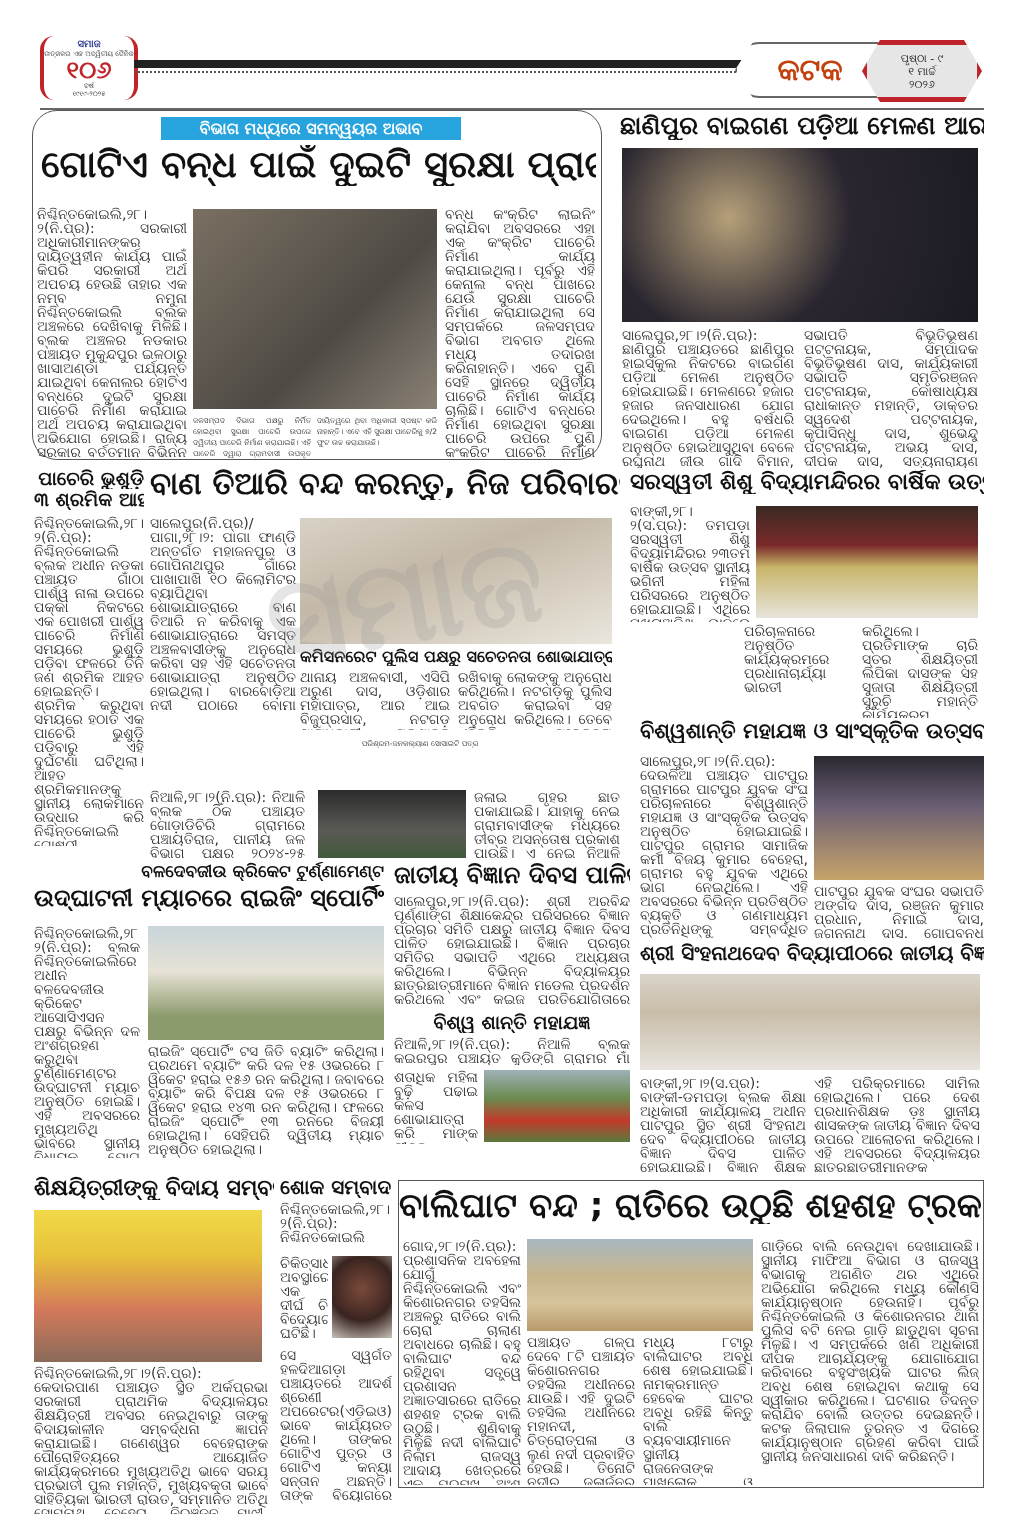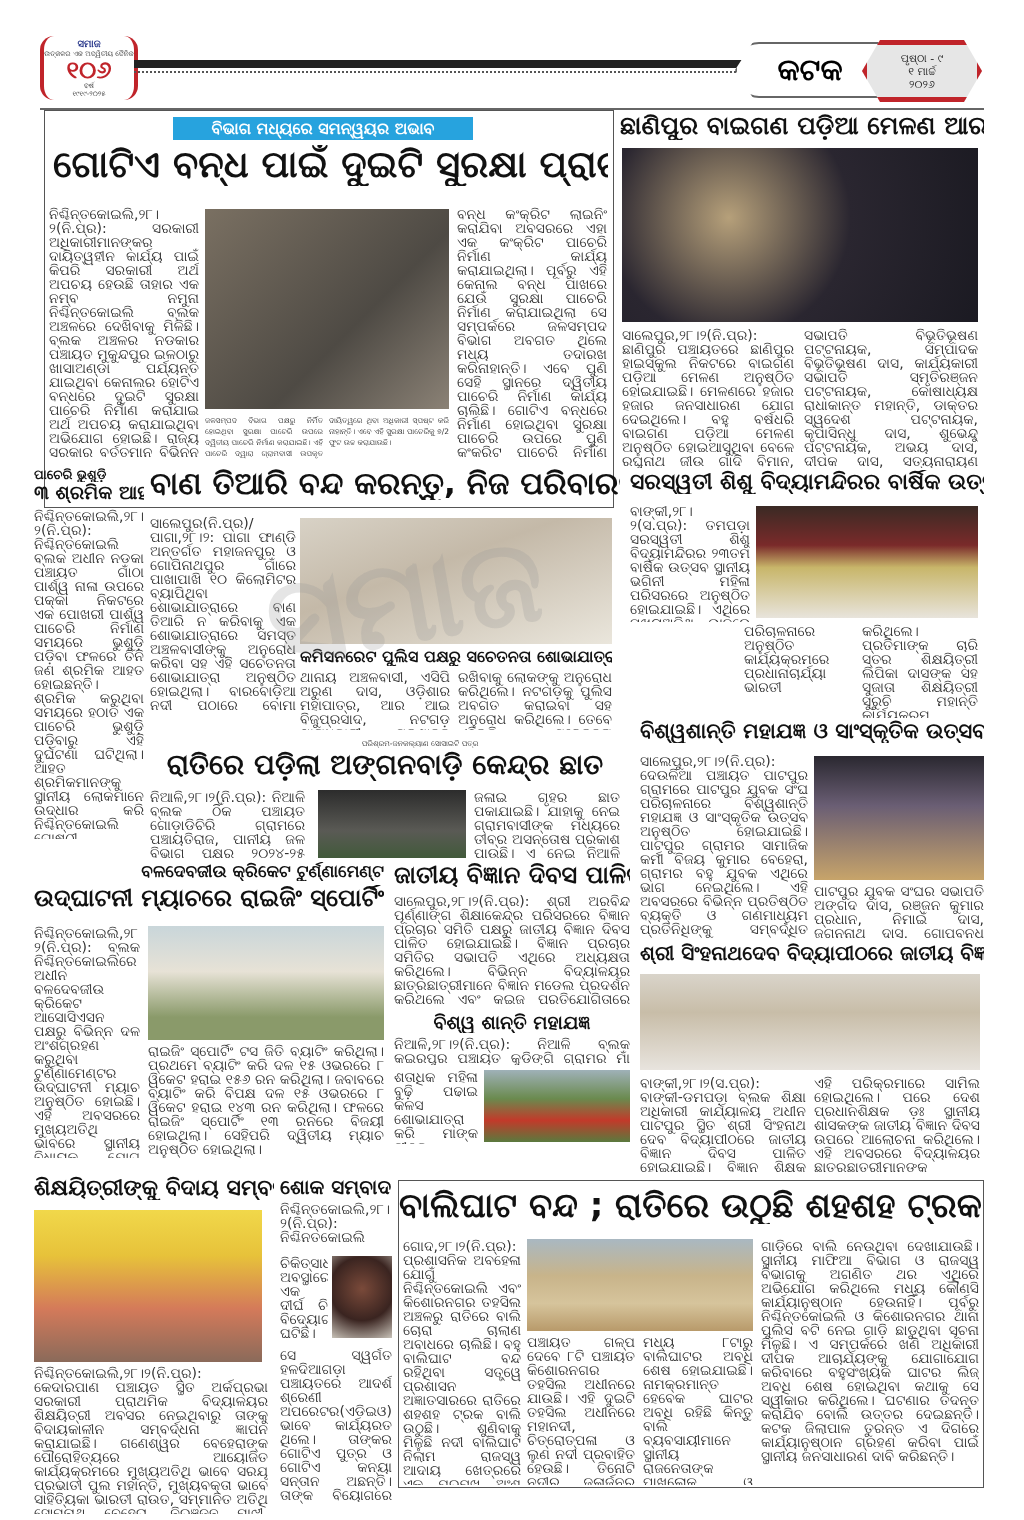--- a/index.html
+++ b/index.html
@@ -3,21 +3,21 @@
 <meta charset="utf-8">
 <style>
   * { box-sizing: border-box; margin: 0; padding: 0; }
   body { width: 1024px; height: 1520px; background: #fff; font-family: "DejaVu Sans", sans-serif; color: #222; position: relative; overflow: hidden; }
   .abs { position: absolute; }
   .masthead-logo { left: 40px; top: 36px; width: 98px; height: 64px; border-left: 4px solid #c0242a; border-right: 4px solid #c0242a; border-radius: 14px; display:flex; flex-direction:column; align-items:center; justify-content:center; }
   .masthead-logo .brand { font-size: 10px; color: #2b3a8c; font-weight: bold; }
   .masthead-logo .num { font-size: 24px; color: #c0242a; font-weight: bold; line-height: 24px; }
   .masthead-logo .years { font-size: 7px; color: #333; }
   .top-rule2 { left: 134px; top: 60px; width: 610px; height: 8px; background: #222; }
-  .edition { left: 735px; top: 42px; width: 150px; height: 56px; border: 2px solid #666; border-radius: 24px 0 0 24px; clip-path: polygon(12% 0,100% 0,100% 100%,12% 100%,0 50%); display:flex; align-items:center; justify-content:center; font-size: 30px; font-weight: bold; color:#000000; background:#fff; }
+  .edition { left: 735px; top: 42px; width: 150px; height: 56px; border: 2px solid #666; border-radius: 24px 0 0 24px; clip-path: polygon(12% 0,100% 0,100% 100%,12% 100%,0 50%); display:flex; align-items:center; justify-content:center; font-size: 30px; font-weight: bold; color:#c2410c; background:#fff; }
   .page-badge { left: 862px; top: 40px; width: 120px; height: 62px; background: #e6e6e6; border: 5px solid #c0242a; clip-path: polygon(15% 0,85% 0,100% 50%,85% 100%,15% 100%,0 50%); display:flex; flex-direction:column; align-items:center; justify-content:center; font-size: 11px; color:#222; }
   .hrule { left: 40px; top: 108px; width: 944px; height: 2px; background: #666; }
 
   .box { border: 1.5px solid #555; }
   .kicker { background: #27a3de; color: #fff; font-weight: bold; text-align:center; font-size: 16px; padding: 2px 8px; }
   .hl { font-weight: bold; color:#111; line-height: 1.1; white-space: nowrap; overflow: hidden; }
   .body-text { font-size: 14px; line-height: 14px; color:#333; text-align: justify; overflow: hidden; }
   .photo { background: linear-gradient(135deg,#7a7062,#4e4a44 60%,#8b8276); overflow:hidden; }
   .photo.night { background: radial-gradient(circle at 30% 40%,#b6a07a,#2a2630 45%,#1b1a22); }
   .photo.crowd { background: linear-gradient(160deg,#d8d2c6,#c4b9a8 40%,#eae6dc); }
@@ -46,39 +46,39 @@
 <div class="abs top-rule2"></div>
 <div class="abs" style="left:134px;top:71px;width:610px;border-top:2px dotted #555;"></div>
 <div class="abs edition">କଟକ</div>
 <div class="abs page-badge">
   <span>ପୃଷ୍ଠା - ୯</span>
   <span>୧ ମାର୍ଚ୍ଚ</span>
   <span>୨୦୨୬</span>
 </div>
 <div class="abs hrule"></div>
 
-<div class="abs box" style="left:44px;top:110px;width:570px;height:398px;">
+<div class="abs box" style="left:32px;top:110px;width:570px;height:350px;border-radius:25px;">
   <div class="kicker" style="position:absolute;left:128px;top:6px;width:300px;">ବିଭାଗ ମଧ୍ୟରେ ସମନ୍ୱୟର ଅଭାବ</div>
   <div class="hl" style="position:absolute;left:8px;top:34px;width:555px;font-size:37px;">ଗୋଟିଏ ବନ୍ଧ ପାଇଁ ଦୁଇଟି ସୁରକ୍ଷା ପ୍ରାଚୀର</div>
   <div class="body-text" style="position:absolute;left:4px;top:96px;width:150px;height:250px;">ନିଶ୍ଚିନ୍ତକୋଇଲି,୨୮।୨(ନି.ପ୍ର): ସରକାରୀ ଅଧିକାରୀମାନଙ୍କର ଦାୟିତ୍ୱହୀନ କାର୍ଯ୍ୟ ପାଇଁ କିପରି ସରକାରୀ ଅର୍ଥ ଅପଚୟ ହେଉଛି ତାହାର ଏକ ନମ୍ବ ନମୁନା ନିଶ୍ଚିନ୍ତକୋଇଲି ବ୍ଲକ ଅଞ୍ଚଳରେ ଦେଖିବାକୁ ମିଳିଛି। ବ୍ଲକ ଅଞ୍ଚଳର ନଡକାର ପଞ୍ଚାୟତ ମୁକୁନ୍ଦପୁର ଇଳଠାରୁ ଖାସାଅଣ୍ଡା ପର୍ଯ୍ୟନ୍ତ ଯାଇଥିବା କେନାଲର ହୋଟିଏ ବନ୍ଧରେ ଦୁଇଟି ସୁରକ୍ଷା ପାଚେରି ନିର୍ମାଣ କରାଯାଇ ଅର୍ଥ ଅପଚୟ କରାଯାଇଥିବା ଅଭିଯୋଗ ହୋଇଛି। ରାଜ୍ୟ ସରକାର ବର୍ତ୍ତମାନ ବିଭିନ୍ନ ଉନ୍ନୟନମୂଳକ କାର୍ଯ୍ୟ କରିବା ପାଇଁ ଜଳସମ୍ପଦ ବିଭାଗ ପକ୍ଷରୁ ଅର୍ଥ ବ୍ୟୟ କରୁଛନ୍ତି।</div>
   <div class="photo" style="position:absolute;left:160px;top:98px;width:244px;height:200px;"></div>
   <div class="caption" style="position:absolute;left:160px;top:304px;width:118px;height:44px;overflow:hidden;">ଜଳସମ୍ପଦ ବିଭାଗ ପକ୍ଷରୁ ନିର୍ମିତ ହୋଇଥିବା ସୁରକ୍ଷା ପାଚେରି ଉପରେ ଦ୍ୱିତୀୟ ପାଚେରି ନିର୍ମାଣ କରାଯାଇଛି। ଏହି ପାଚେରି ଦ୍ୱାରା ଗ୍ରାମବାସୀ ଉପକୃତ ହେବେ ବୋଲି।</div>
   <div class="caption" style="position:absolute;left:284px;top:304px;width:120px;height:44px;overflow:hidden;">ଦାୟିତ୍ୱରେ ଥିବା ଅଧିକାରୀ ସ୍ପଷ୍ଟ କରି ନାହାନ୍ତି। ଏବେ ଏହି ସୁରକ୍ଷା ପାଚେରିକୁ ୭/2 ଫୁଟ ଉଚ୍ଚ କରାଯାଉଛି।</div>
   <div class="body-text" style="position:absolute;left:412px;top:96px;width:150px;height:250px;">ବନ୍ଧ କଂକ୍ରିଟ ଲାଇନିଂ କରାଯିବା ଅବସରରେ ଏହା ଏକ କଂକ୍ରିଟ ପାଚେରି ନିର୍ମାଣ କାର୍ଯ୍ୟ କରାଯାଇଥିଲା। ପୂର୍ବରୁ ଏହି କେନାଲ ବନ୍ଧ ପାଖରେ ଯେଉଁ ସୁରକ୍ଷା ପାଚେରି ନିର୍ମାଣ କରାଯାଇଥିଲା ସେ ସମ୍ପର୍କରେ ଜଳସମ୍ପଦ ବିଭାଗ ଅବଗତ ଥିଲେ ମଧ୍ୟ ତଦାରଖ କରିନାହାନ୍ତି। ଏବେ ପୁଣି ସେହି ସ୍ଥାନରେ ଦ୍ୱିତୀୟ ପାଚେରି ନିର୍ମାଣ କାର୍ଯ୍ୟ ଚାଲିଛି। ଗୋଟିଏ ବନ୍ଧରେ ନିର୍ମାଣ ହୋଇଥିବା ସୁରକ୍ଷା ପାଚେରି ଉପରେ ପୁଣି କଂକ୍ରିଟ ପାଚେରି ନିର୍ମାଣ କରାଯାଇ ପାରିବାନାହିଁ। ଏହାର ତଦନ୍ତ ହେବା ଆବଶ୍ୟକ ବୋଲି ସାଧାରଣରେ ଆଲୋଚନା ହେଉଛି।</div>
 </div>
 
 <div class="abs" style="left:620px;top:108px;width:364px;height:360px;">
   <div class="hl" style="font-size:25px;text-align:center;margin-top:4px;">ଛାଣିପୁର ବାଇଗଣ ପଡ଼ିଆ ମେଳଣ ଆରମ୍ଭ</div>
   <div class="photo night" style="position:absolute;left:2px;top:40px;width:356px;height:174px;"></div>
   <div class="body-text" style="position:absolute;left:2px;top:220px;width:172px;height:140px;">ସାଲେପୁର,୨୮।୨(ନି.ପ୍ର): ଛାଣିପୁର ପଞ୍ଚାୟତରେ ଛାଣିପୁର ହାଇସ୍କୁଲ ନିକଟରେ ବାଇଗଣ ପଡ଼ିଆ ମେଳଣ ଅନୁଷ୍ଠିତ ହୋଇଯାଇଛି। ମେଳଣରେ ହଜାର ହଜାର ଜନସାଧାରଣ ଯୋଗ ଦେଇଥିଲେ। ବହୁ ବର୍ଷଧରି ବାଇଗଣ ପଡ଼ିଆ ମେଳଣ ଅନୁଷ୍ଠିତ ହୋଇଆସୁଥିବା ବେଳେ ରଘୁନାଥ ଜୀଉ ଗାଦି ବିମାନ, ଗୋପାଳଜୀଉ ବିମାନ ସମେତ ୭୨ଗୋଟି ଦୋଳ ବିମାନ ଯାତ୍ରାରେ ଆସି ଭାଗ ନେଇଥିଲେ। ଏହି ଅବସରରେ ଯାତ୍ରା ପଡ଼ିଆରେ ହଜାର ହଜାର ଦର୍ଶକଙ୍କ ଉପସ୍ଥିତିରେ କୋଳାହଳମୟ ପରିସ୍ଥିତିରେ ଅନୁଷ୍ଠିତ ଯାତ୍ରାରେ ଖେଳବେଙ୍କର ବିଭିନ୍ନ ଦୋକାନ ଖୋଲିଥିଲା। ମେଳଣ କମିଟି</div>
   <div class="body-text" style="position:absolute;left:184px;top:220px;width:174px;height:140px;">ସଭାପତି ବିଭୂତିଭୂଷଣ ପଟ୍ଟନାୟକ, ସମ୍ପାଦକ ବିଭୂତିଭୂଷଣ ଦାସ, କାର୍ଯ୍ୟକାରୀ ସଭାପତି ସ୍ମୃତିରଞ୍ଜନ ପଟ୍ଟନାୟକ, କୋଷାଧ୍ୟକ୍ଷ ରାଧାକାନ୍ତ ମହାନ୍ତି, ଡାକ୍ତର ସ୍ୱଦେଶ ପଟ୍ଟନାୟକ, କୃପାସିନ୍ଧୁ ଦାସ, ଶୁଭେନ୍ଦୁ ପଟ୍ଟନାୟକ, ଅଭୟ ଦାସ, ଦୀପକ ଦାସ, ସତ୍ୟନାରାୟଣ ଦାସ, ବିଜୟ ସାମଲ, ସ୍ମିତରଞ୍ଜନ ପଟ୍ଟନାୟକ, ଜୟଦେବ ଖଡ଼ଙ୍ଗା, ସତ୍ୟବ୍ରତ ଦାସ, ଅନ୍ତର୍ଯ୍ୟାମୀ ପଟ୍ଟନାୟକଙ୍କ ସମେତ ଗ୍ରାମବାସୀ ଏହାକୁ ପରିଚାଳନା କରିଥିଲେ। ଏହି ଅବସରରେ ମେଳଣ କମିଟିର ସଦସ୍ୟ ସ୍ୱର୍ଗତ ସୂର୍ଯ୍ୟ ସାହୁ ଦାସଙ୍କ ବିୟୋଗରେ ମେଳଣ ପଡ଼ିଆରେ ନିରବ ପ୍ରାର୍ଥନା କରାଯାଇଥିଲା।</div>
 </div>
 
 <div class="abs" style="left:34px;top:468px;width:110px;height:390px;">
-  <div class="hl" style="font-size:13px;text-align:left;">ପାଚେରି ଭୁଶୁଡ଼ି</div>
+  <div class="hl" style="font-size:19px;text-align:right;">ପାଚେରି ଭୁଶୁଡ଼ି</div>
   <div class="hl" style="font-size:19px;text-align:center;">୩ ଶ୍ରମିକ ଆହତ</div>
   <div class="body-text" style="margin-top:6px;height:330px;">ନିଶ୍ଚିନ୍ତକୋଇଲି,୨୮।୨(ନି.ପ୍ର): ନିଶ୍ଚିନ୍ତକୋଇଲି ବ୍ଲକ ଅଧୀନ ନଡକା ପଞ୍ଚାୟତ ଗାଁଠା ପାର୍ଶ୍ୱ ନାଳା ଉପରେ ପକ୍କା ନିକଟରେ ଏକ ପୋଖରୀ ପାର୍ଶ୍ୱ ପାଚେରି ନିର୍ମାଣ ସମୟରେ ଭୁଶୁଡ଼ି ପଡ଼ିବା ଫଳରେ ତିନି ଜଣ ଶ୍ରମିକ ଆହତ ହୋଇଛନ୍ତି। ଶ୍ରମିକ କରୁଥିବା ସମୟରେ ହଠାତ ଏକ ପାଚେରି ଭୁଶୁଡ଼ି ପଡ଼ିବାରୁ ଏହି ଦୁର୍ଘଟଣା ଘଟିଥିଲା। ଆହତ ଶ୍ରମିକମାନଙ୍କୁ ସ୍ଥାନୀୟ ଲୋକମାନେ ଉଦ୍ଧାର କରି ନିଶ୍ଚିନ୍ତକୋଇଲି ଗୋଷ୍ଠୀ ସ୍ୱାସ୍ଥ୍ୟକେନ୍ଦ୍ରକୁ ନେଇଯାଇଥିଲେ। ସେଠାରେ ଚିକିତ୍ସା କରାଯିବା ପରେ ଅବସ୍ଥା ସଙ୍କଟାପନ୍ନ ଥିବାରୁ ତାଙ୍କୁ କଟକ ବଡ଼ମେଡିକାଲକୁ ସ୍ଥାନାନ୍ତରିତ କରାଯାଇଛି। ଆହତମାନେ ହେଲେ ବିଜୟ ରାଉତ, କମଲ ଓ ରାଜକୁମାର ରାଉତରାୟ।</div>
 </div>
 
 <div class="abs" style="left:150px;top:466px;width:470px;height:250px;">
   <div class="hl" style="font-size:31px;">ବାଣ ତିଆରି ବନ୍ଦ କରନ୍ତୁ, ନିଜ ପରିବାରକୁ ବଞ୍ଚାନ୍ତୁ</div>
   <div class="body-text" style="position:absolute;left:0;top:50px;width:146px;height:196px;">ସାଲେପୁର(ନି.ପ୍ର)/ପାଗା,୨୮।୨: ପାଗା ଫାଣ୍ଡି ଅନ୍ତର୍ଗତ ମହାଜନପୁର ଓ ଗୋପିନାଥପୁର ଗାଁରେ ପାଖାପାଖି ୧୦ କିଲୋମିଟର ବ୍ୟାପିଥିବା ଶୋଭାଯାତ୍ରାରେ ବାଣ ତିଆରି ନ କରିବାକୁ ଏକ ଶୋଭାଯାତ୍ରାରେ ସମସ୍ତ ଅଞ୍ଚଳବାସୀଙ୍କୁ ଅନୁରୋଧ କରିବା ସହ ଏହି ସଚେତନତା ଶୋଭାଯାତ୍ରା ଅନୁଷ୍ଠିତ ହୋଇଥିଲା। ବାରବୋଡ଼ିଆ ନଦୀ ପଠାରେ ବୋମା ନିଷ୍କ୍ରିୟକାରୀ ଟିମ୍ ଦ୍ୱାରା ନିଷ୍କ୍ରିୟ କରି ବାହାରେ ପୋତି ଦିଆଯାଇଥିଲା। ସାଧାରଣ ଜନତାଙ୍କ ଧନ ଜୀବନ ସୁରକ୍ଷା ଦୃଷ୍ଟିରୁ କମିସନରେଟ ପୁଲିସ ପକ୍ଷରୁ ଏକ ସଚେତନତା ଶୋଭାଯାତ୍ରା</div>
   <div class="photo crowd" style="position:absolute;left:150px;top:52px;width:312px;height:126px;"></div>
   <div class="hl" style="position:absolute;left:150px;top:182px;width:312px;font-size:16px;">କମିସନରେଟ ପୁଲିସ ପକ୍ଷରୁ ସଚେତନତା ଶୋଭାଯାତ୍ରା</div>
   <div class="body-text" style="position:absolute;left:150px;top:204px;width:150px;height:60px;">ଥାନାୟ ଅଞ୍ଚଳବାସୀ, ଏସିପି ଅରୁଣ ଦାସ, ଓଡ଼ିଶାର ମହାପାତ୍ର, ଆର ଆଇ ବିଜୁପ୍ରସାଦ, ନଟଗଡ଼ ଥାନାଧିକାରୀ ପ୍ରଶାନ୍ତ ସାମଲ, ପାଗା ଫାଣ୍ଡି ଅଧିକାରୀ ଜଗଦୀଶ ନାୟକ, ସ୍ୱେଚ୍ଛାସେବୀ ସଂଗଠନର ରାଜ ପ୍ରମୁଖ ବାଣ ପ୍ରସ୍ତୁତ ବନ୍ଦ କରିବା ସହ ନିଜ ପରିବାରକୁ ସୁରକ୍ଷିତ</div>
@@ -88,21 +88,20 @@
 
 <div class="abs" style="left:630px;top:470px;width:354px;height:250px;">
   <div class="hl" style="font-size:22px;">ସରସ୍ୱତୀ ଶିଶୁ ବିଦ୍ୟାମନ୍ଦିରର ବାର୍ଷିକ ଉତ୍ସବ</div>
   <div class="body-text" style="position:absolute;left:0;top:34px;width:120px;height:118px;">ବାଙ୍କୀ,୨୮।୨(ସ.ପ୍ର): ତମପଡ଼ା ସରସ୍ୱତୀ ଶିଶୁ ବିଦ୍ୟାମନ୍ଦିରର ୨୩ତମ ବାର୍ଷିକ ଉତ୍ସବ ସ୍ଥାନୀୟ ଭଗିନୀ ମହିଳା ପରିସରରେ ଅନୁଷ୍ଠିତ ହୋଇଯାଇଛି। ଏଥିରେ ମୁଖ୍ୟଅତିଥି ଭାବରେ ବିଦ୍ୟାଳୟର ସଂଯୋଜନ ଓ ପ୍ରଶାସନିକ ଅଧିକାରୀ କାର୍ଯ୍ୟକ୍ରମରେ ଯୋଗ ଦେଇଥିଲେ।</div>
   <div class="photo stage" style="position:absolute;left:126px;top:36px;width:222px;height:112px;"></div>
   <div class="body-text" style="position:absolute;left:232px;top:154px;width:116px;height:94px;">କରିଥିଲେ। ପ୍ରତିମାଙ୍କ ଚାରି ସ୍ତର ଶିକ୍ଷୟିତ୍ରୀ ଲିପିକା ଦାସଙ୍କ ସହ ସୁଜାତା ଶିକ୍ଷୟିତ୍ରୀ ସୁରୁଚି ମହାନ୍ତି କାର୍ଯ୍ୟକ୍ରମ ପରିଚାଳନାରେ ସହଯୋଗ କରିଥିଲେ।</div>
   <div class="body-text" style="position:absolute;left:114px;top:154px;width:112px;height:94px;">ପରିଚାଳନାରେ ଅନୁଷ୍ଠିତ କାର୍ଯ୍ୟକ୍ରମରେ ପ୍ରଧାନାଚାର୍ଯ୍ୟା ଭାରତୀ</div>
 </div>
 
 <div class="abs" style="left:150px;top:750px;width:470px;height:110px;">
-  <div class="hl" style="font-size:28px;text-align:center;">ରାତିରେ ପଡ଼ିଲା ଅଙ୍ଗନବାଡ଼ି କେନ୍ଦ୍ର ଛାତ</div>
   <div class="body-text" style="position:absolute;left:0;top:40px;width:155px;height:68px;">ନିଆଳି,୨୮।୨(ନି.ପ୍ର): ନିଆଳି ବ୍ଲକ ଠିଁକ ପଞ୍ଚାୟତ ଗୋଡ଼ାଡିଚିରି ଗ୍ରାମରେ ପଞ୍ଚାୟତିରାଜ, ପାନୀୟ ଜଳ ବିଭାଗ ପକ୍ଷରୁ ୨୦୨୪-୨୫ ଆର୍ଥିକ ବର୍ଷରେ କାର୍ଯ୍ୟ ନିର୍ବାହୀ ଅଧିକାରୀଙ୍କ ନାମରେ ପ୍ରାୟ ୮ ଲକ୍ଷ ଟଙ୍କାରେ ଅଙ୍ଗନବାଡ଼ି ଗୃହ ନିର୍ମାଣ କରାଯାଇଛି। ଶୁକ୍ରବାର ରାତିରେ ଯତ୍ନାଙ୍କ ଅନୁପସ୍ଥିତିରେ ଲାଇଟ</div>
   <div class="photo dark" style="position:absolute;left:168px;top:40px;width:148px;height:68px;"></div>
   <div class="body-text" style="position:absolute;left:324px;top:40px;width:146px;height:68px;">ଜଳାଇ ଗୃହର ଛାତ ପକାଯାଇଛି। ଯାହାକୁ ନେଇ ଗ୍ରାମବାସୀଙ୍କ ମଧ୍ୟରେ ତୀବ୍ର ଅସନ୍ତୋଷ ପ୍ରକାଶ ପାଉଛି। ଏ ନେଇ ନିଆଳି ବିଡ଼ିଓ ଅଞ୍ଚଳ ପରିବାକୁ ପଚାରିବାରୁ ବୁଝିକି କହୁଛି ବୋଲି କହିଛନ୍ତି। ତେଲେ ଏ ପର୍ଯ୍ୟନ୍ତ କୌଣସି କାର୍ଯ୍ୟାନୁଷ୍ଠାନ ନିଆ ଯାଇ ନାହିଁ।</div>
 </div>
 
 <div class="abs" style="left:640px;top:720px;width:344px;height:220px;">
   <div class="hl" style="font-size:21px;">ବିଶ୍ୱଶାନ୍ତି ମହାଯଜ୍ଞ ଓ ସାଂସ୍କୃତିକ ଉତ୍ସବ ଉଦ୍‌ଯାପିତ</div>
   <div class="body-text" style="position:absolute;left:0;top:34px;width:168px;height:184px;">ସାଲେପୁର,୨୮।୨(ନି.ପ୍ର): ଦେଉଳିଆ ପଞ୍ଚାୟତ ପାଟପୁର ଗ୍ରାମରେ ପାଟପୁର ଯୁବକ ସଂଘ ପରିଚାଳନାରେ ବିଶ୍ୱଶାନ୍ତି ମହାଯଜ୍ଞ ଓ ସାଂସ୍କୃତିକ ଉତ୍ସବ ଅନୁଷ୍ଠିତ ହୋଇଯାଇଛି। ପାଟପୁର ଗ୍ରାମର ସାମାଜିକ କର୍ମୀ ବିଜୟ କୁମାର ବେହେରା, ଗ୍ରାମର ବହୁ ଯୁବକ ଏଥିରେ ଭାଗ ନେଇଥିଲେ। ଏହି ଅବସରରେ ବିଭିନ୍ନ ପ୍ରତିଷ୍ଠିତ ବ୍ୟକ୍ତି ଓ ଗଣମାଧ୍ୟମ ପ୍ରତିନିଧିଙ୍କୁ ସମ୍ବର୍ଦ୍ଧିତ କରାଯାଇଥିଲା। ଅନୁଷ୍ଠାନ</div>
   <div class="photo event" style="position:absolute;left:174px;top:36px;width:170px;height:124px;"></div>
   <div class="body-text" style="position:absolute;left:174px;top:164px;width:170px;height:54px;">ପାଟପୁର ଯୁବକ ସଂଘର ସଭାପତି ଅଙ୍ଗଦ ଦାସ, ରଞ୍ଜନ କୁମାର ପ୍ରଧାନ, ନିମାଇଁ ଦାସ, ଜଗନ୍ନାଥ ଦାସ, ଗୋପବନ୍ଧୁ ମହାନ୍ତି, ଦୁର୍ଯ୍ୟୋଧନ ବେହେରା, ପ୍ରଶାନ୍ତ କୁମାର ରାଉ, ଆଲୋକ ସାମଲ ପ୍ରମୁଖ ଏହାକୁ ପରିଚାଳନା କରିଥିଲେ।</div>

